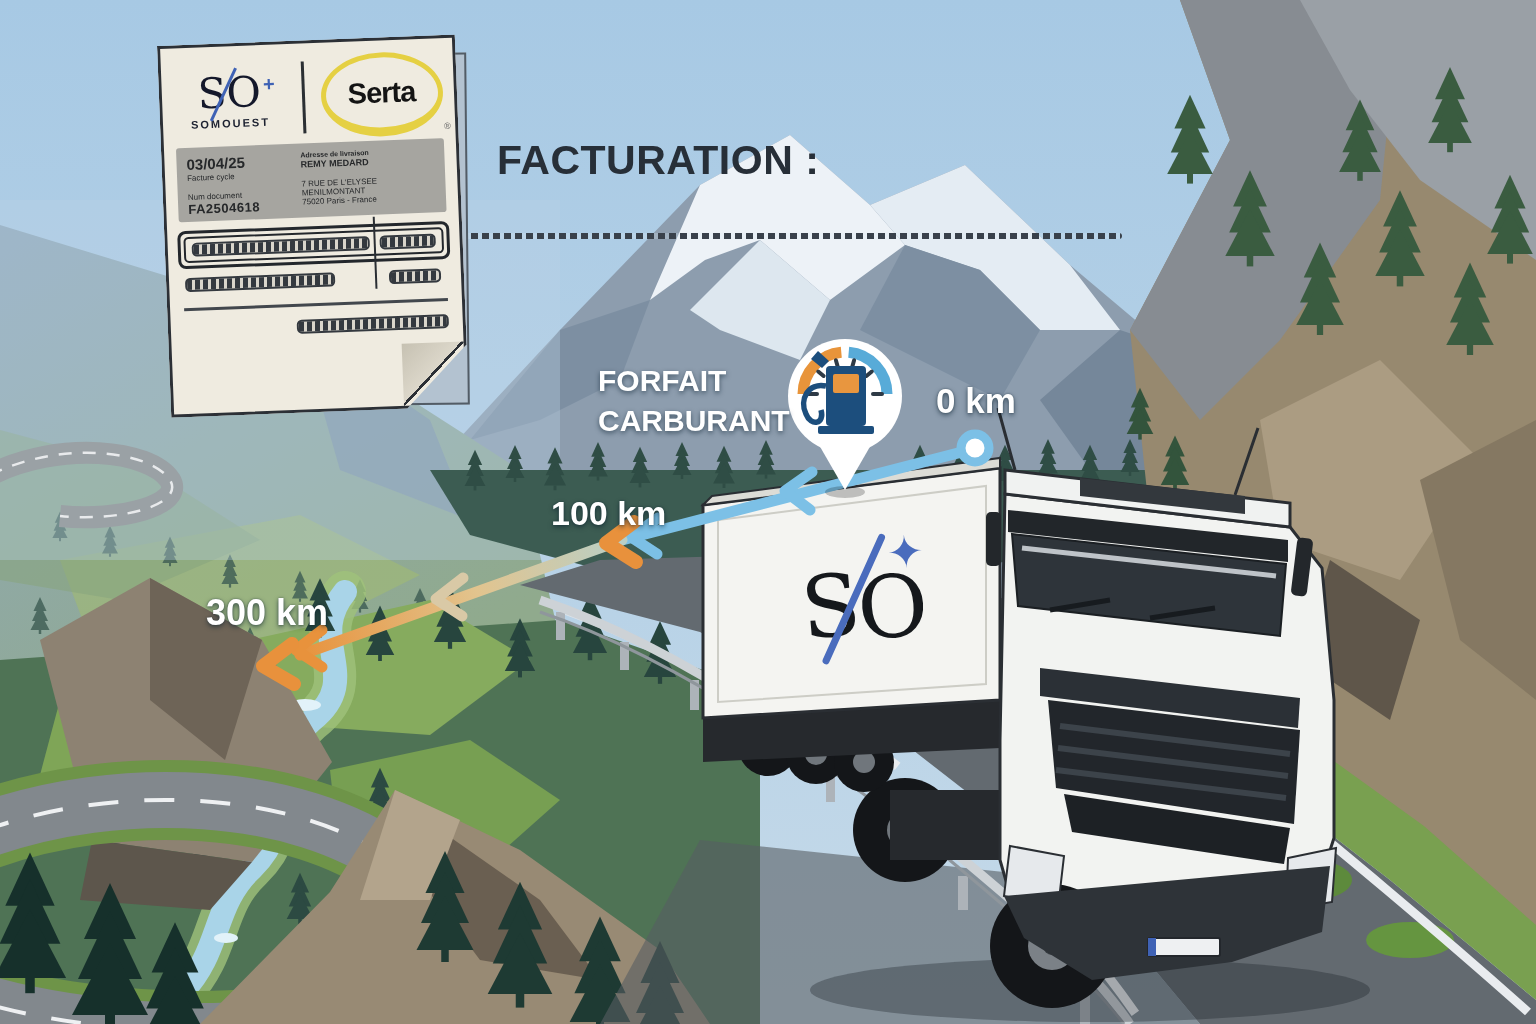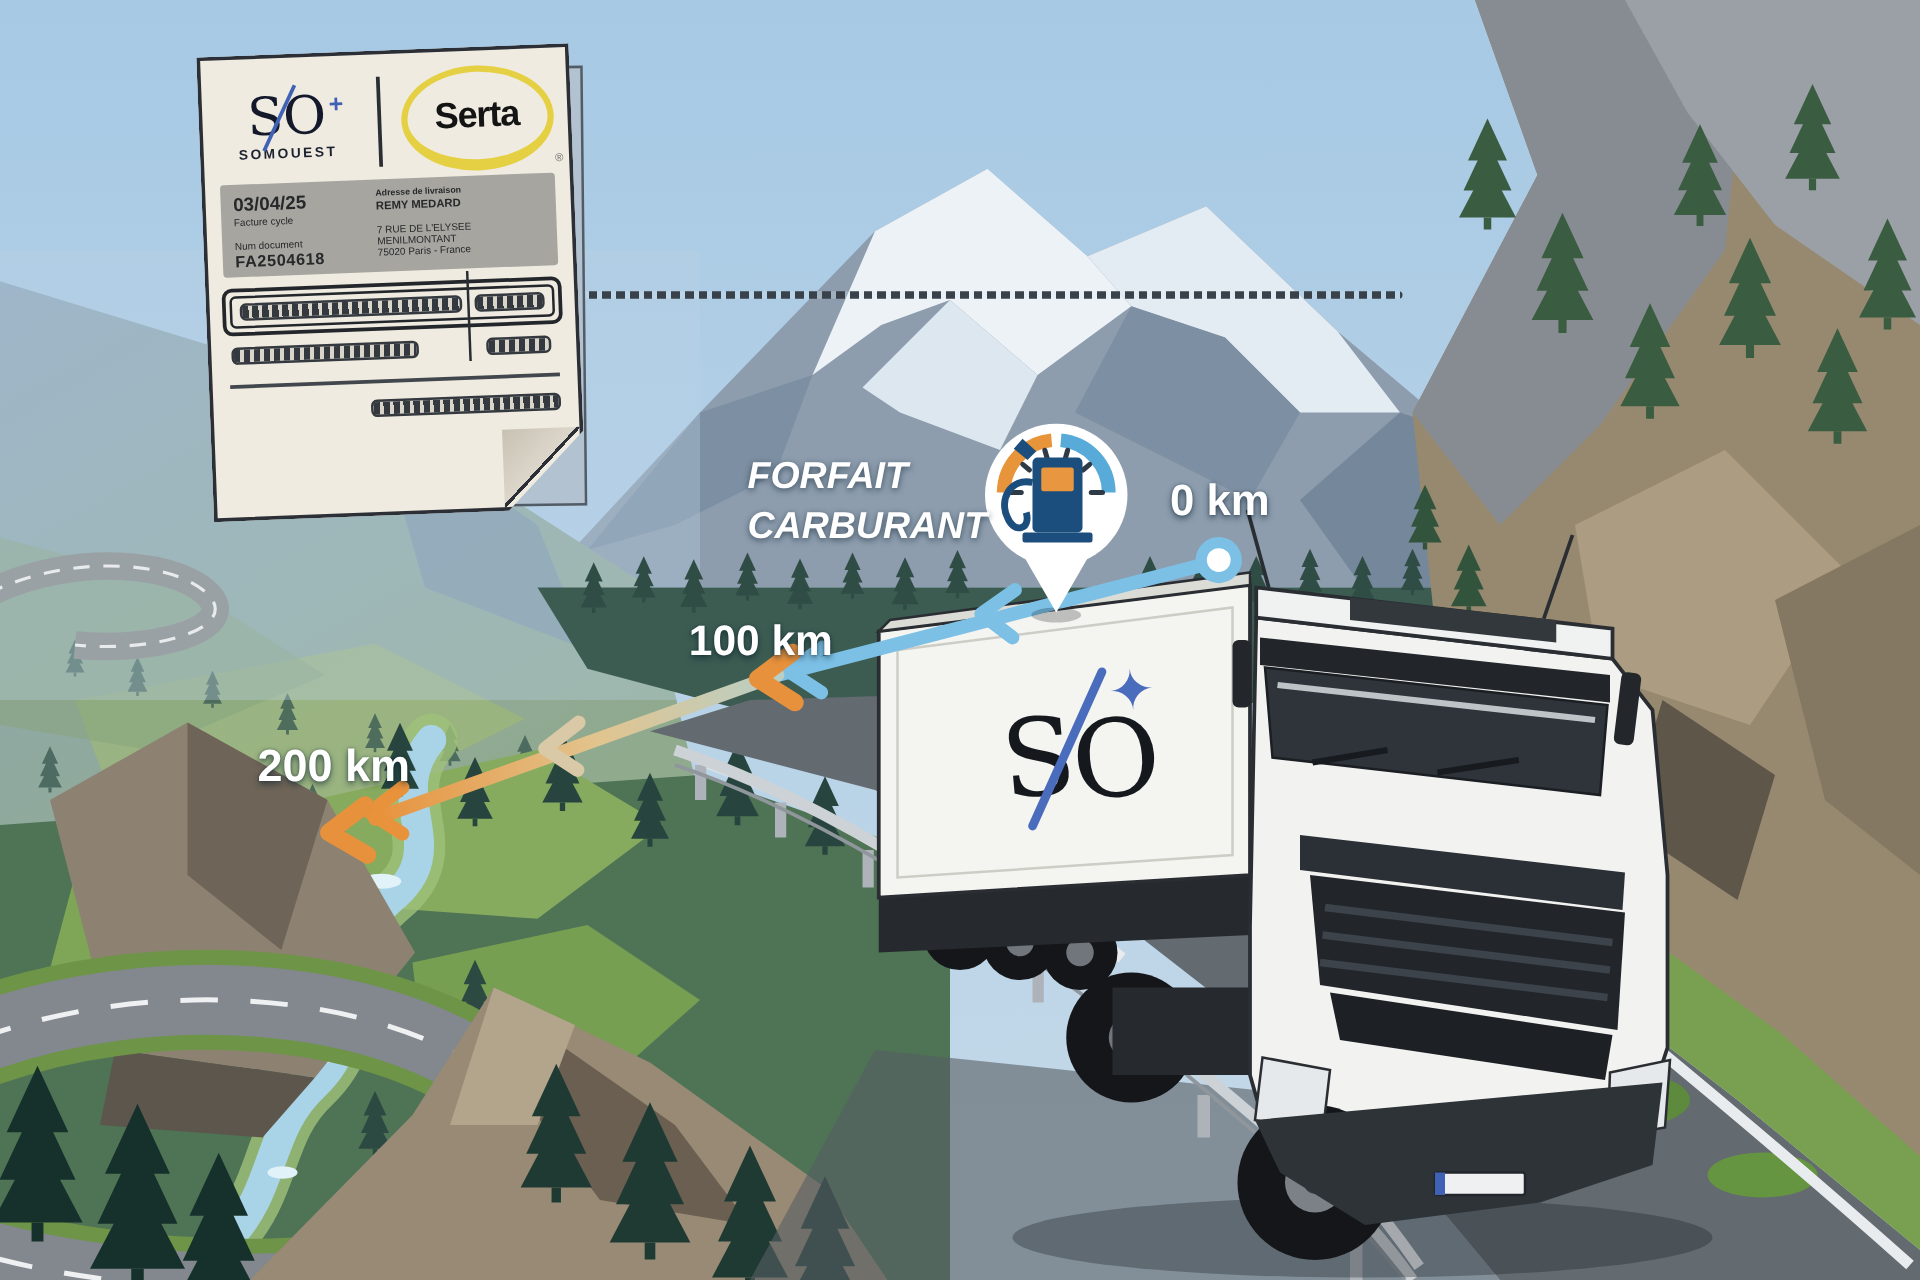--- a/index.html
+++ b/index.html
@@ -11,21 +11,21 @@
   .ovl{position:absolute;z-index:20;}
   #title{left:497px;top:134px;font-size:41px;font-weight:700;color:#272f38;
          line-height:53px;letter-spacing:.5px;z-index:22;}
   #dash-link{left:438px;top:233px;width:684px;height:6px;border-radius:3px;z-index:18;
      background:repeating-linear-gradient(90deg,#39414b 0 7px,rgba(220,235,245,.25) 7px 11px);}
   .km{color:#fff;font-weight:700;text-shadow:0 2px 5px rgba(8,30,45,.6),0 0 2px rgba(8,30,45,.45);}
   #km0{left:936px;top:381px;font-size:35px;text-align:center;}
   #km100{left:551px;top:494px;font-size:34px;}
   #km200{left:206px;top:592px;font-size:36px;}
   #fuel-label{left:598px;top:361px;width:200px;font-size:30px;line-height:40px;
-      color:#fff;font-weight:700;text-shadow:0 2px 5px rgba(8,30,45,.6);font-style:italic;}
+      color:#fff;font-weight:700;text-shadow:0 2px 5px rgba(8,30,45,.6);}
 
   
   #sheet-back{position:absolute;left:176px;top:54px;width:288px;height:348px;z-index:28;
       background:#b3c2d0;border:2px solid #525c66;transform:rotate(-.6deg);}
   #invoice{position:absolute;left:157px;top:46px;width:292px;height:366px;z-index:30;
       background:#efebe0;border:3px solid #2c3036;transform:rotate(-2.2deg);
       transform-origin:top left;box-shadow:6px 10px 18px rgba(30,40,60,.35);
       clip-path:polygon(0 0,100% 0,100% calc(100% - 62px),calc(100% - 62px) 100%,0 100%);}
   .inv-logos{display:flex;align-items:center;justify-content:center;gap:16px;
       margin-top:12px;height:84px;}
@@ -344,26 +344,27 @@
     <rect x="833" y="374" width="26" height="19" rx="2" fill="#e8963f"></rect>
     <rect x="818" y="426" width="56" height="8" rx="2" fill="#1c4e7d"></rect>
     <path d="M826,386 C808,382 799,400 806,414 C811,427 825,424 821,410" stroke="#1c4e7d" stroke-width="5.5" fill="none"></path>
   </g>
 </g>
 </svg>
 
 <div class="ovl" id="dash-link"></div>
 
 <div class="ovl" id="title">
+  <div>FACTURATION :</div>
 </div>
 
 <div class="ovl" id="fuel-label">FORFAIT CARBURANT</div>
 <div class="ovl km" id="km0">0 km</div>
 <div class="ovl km" id="km100">100 km</div>
-<div class="ovl km" id="km200">200 km</div>
+<div class="ovl km" id="km200">300 km</div>
 
 <div id="sheet-back"></div>
 <div id="invoice">
   <div class="inv-logos">
     <div class="so-logo">
       <span class="so-mark">
         <span>SO</span>
         <span class="so-slash"></span>
         <span class="so-plus">+</span>
       </span>

